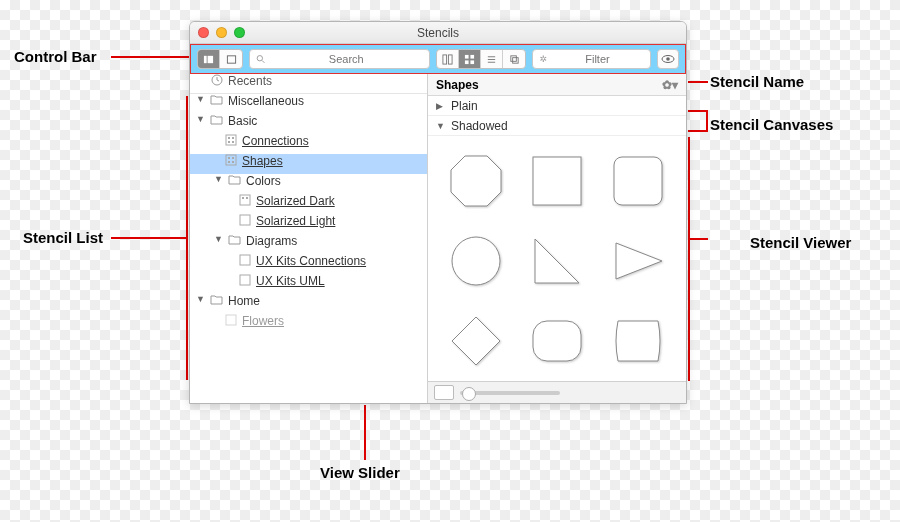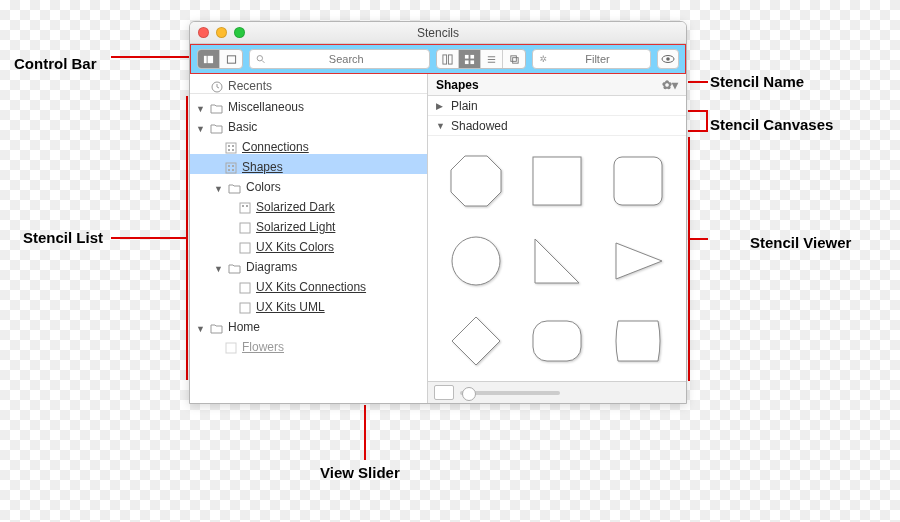--- a/index.html
+++ b/index.html
@@ -43,21 +43,21 @@
     .seg .sbtn:last-child { border-right:none; }
     .seg .sbtn.active { background:#888; color:#fff; }
     .seg .sbtn svg { width:11px; height:11px; }
     .field { flex:1; height:20px; border:1px solid #c8c8c8; border-radius:4px; background:#fff;
       display:flex; align-items:center; justify-content:center; color:#999; font-size:11px; gap:4px; padding:0 6px; }
     .field input { border:none; outline:none; width:100%; text-align:center; font-size:11px; background:transparent; }
     .icon-btn { width:22px; height:20px; border:1px solid #c8c8c8; border-radius:4px; background:#fcfcfc;
       display:flex; align-items:center; justify-content:center; }
     .body { flex:1; display:flex; overflow:hidden; }
     .sidebar { width:238px; border-right:1px solid #d0d0d0; background:#fff; overflow:hidden; font-size:12px; color:#333; }
-    .row { display:flex; align-items:flex-end; height:20px; padding-left:6px; gap:5px; }
+    .row { display:flex; align-items:flex-start; height:20px; padding-left:6px; gap:5px; }
     .row .disc { font-size:9px; color:#666; width:9px; text-align:center; }
     .row .spacer { width:9px; }
     .row .ficon { width:13px; display:flex; align-items:center; justify-content:center; color:#888; }
     .row.recents { border-bottom:1px solid #e5e5e5; color:#555; }
     .row.child { padding-left:34px;text-decoration:underline; }
     .row.child2 { padding-left:24px; }
     .row.selected { background:#b3d7ff; }
     .main { flex:1; display:flex; flex-direction:column; }
     .main-header { height:22px; border-bottom:1px solid #d8d8d8; background:#f7f7f7;
       display:flex; align-items:center; justify-content:space-between; padding:0 8px; font-weight:600; font-size:12px; }
@@ -69,21 +69,21 @@
     .footer { height:22px; border-top:1px solid #d0d0d0; background:#f2f2f2; display:flex; align-items:center; padding:0 6px; gap:6px; }
     .footer .thumb { width:20px; height:15px; border:1px solid #bbb; border-radius:2px; background:#fff; }
     .footer .slider { width:100px; height:4px; background:#ccc; border-radius:2px; position:relative; }
     .footer .slider::after { content:""; position:absolute; left:2px; top:-4px; width:12px; height:12px; background:#fff; border:1px solid #aaa; border-radius:50%; }
     .red-box { position:absolute; border:1.5px solid #e03030; pointer-events:none; }
     .gear { color:#888; font-size:12px; }
   </style>
 </head>
 <body>
 
-<div class="label" style="left:14px; top:55px;">Control Bar</div>
+<div class="label" style="left:14px; top:48px;">Control Bar</div>
 <div class="label" style="left:23px; top:229px;">Stencil List</div>
 <div class="label" style="left:710px; top:73px;">Stencil Name</div>
 <div class="label" style="left:710px; top:116px;">Stencil Canvases</div>
 <div class="label" style="left:750px; top:234px;">Stencil Viewer</div>
 <div class="label" style="left:320px; top:464px; font-weight:700;">View Slider</div>
 
 <div class="callout-line" style="left:111px; top:56px; width:80px; height:1.5px;"></div>
 <div class="callout-line" style="left:111px; top:237px; width:75px; height:1.5px;"></div>
 <div class="callout-line" style="left:186px; top:96px; width:1.5px; height:284px;"></div>
 <div class="callout-line" style="left:688px; top:81px; width:20px; height:1.5px;"></div>
@@ -242,28 +242,20 @@
         <span>Solarized Dark</span>
       </div>
       <div class="row child" style="padding-left:48px">
         <span class="ficon">
             <svg width="12" height="12" viewBox="0 0 12 12">
               <rect x="1" y="1" width="10" height="10" fill="none" stroke="#aaa"></rect>
             </svg>
           </span>
         <span>Solarized Light</span>
       </div>
-      <div class="row child" style="padding-left:48px">
-        <span class="ficon">
-            <svg width="12" height="12" viewBox="0 0 12 12">
-              <rect x="1" y="1" width="10" height="10" fill="none" stroke="#aaa"></rect>
-            </svg>
-          </span>
-        <span>UX Kits Colors</span>
-      </div>
       <div class="row child2">
         <span class="disc">▼</span>
         <span class="ficon">
             <svg width="13" height="11" viewBox="0 0 13 11">
               <path d="M1 2h4l1 1h6v7H1z" fill="none" stroke="#999"></path>
             </svg>
           </span>
         <span>Diagrams</span>
       </div>
       <div class="row child" style="padding-left:48px">

